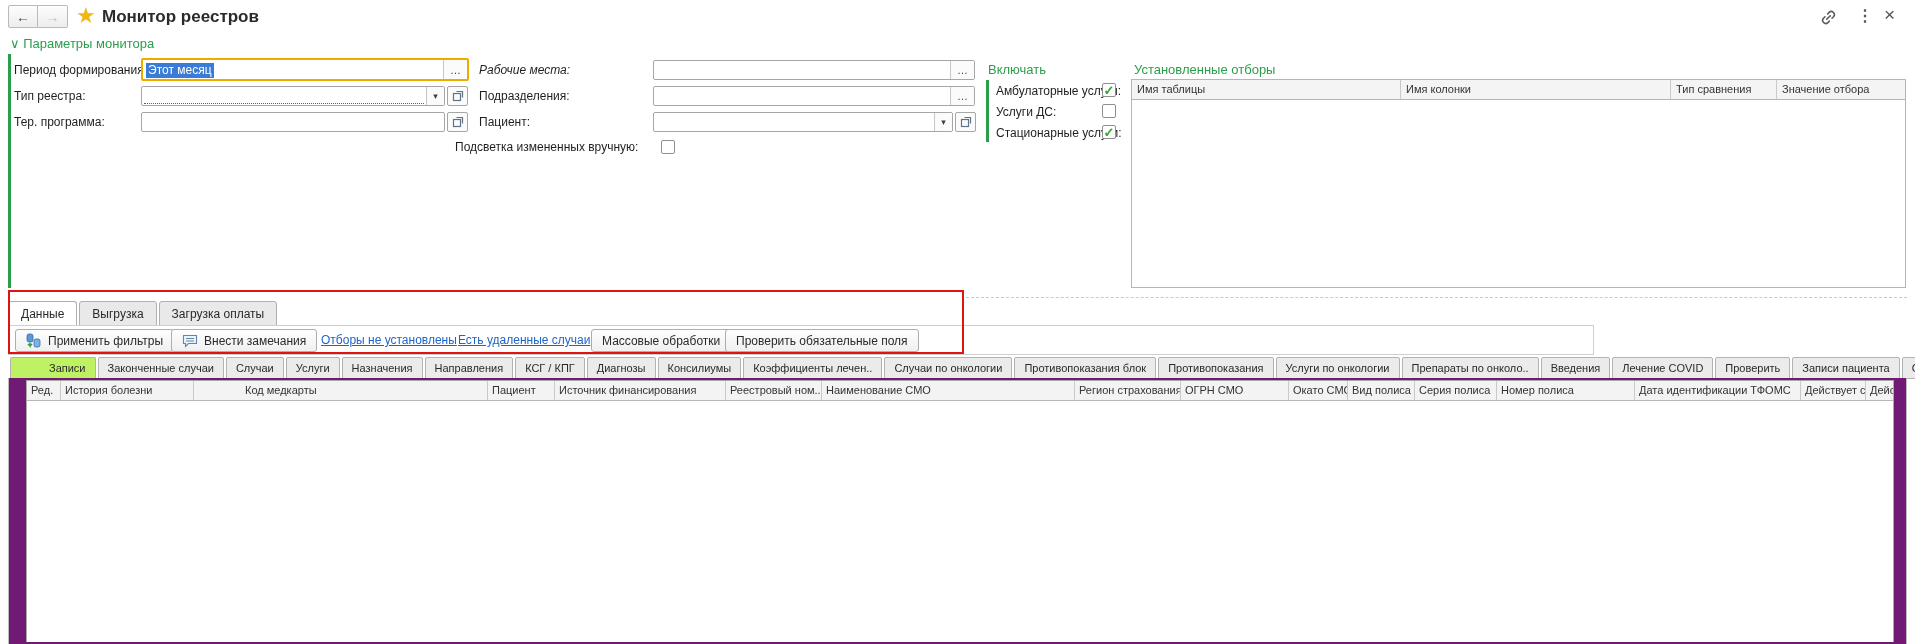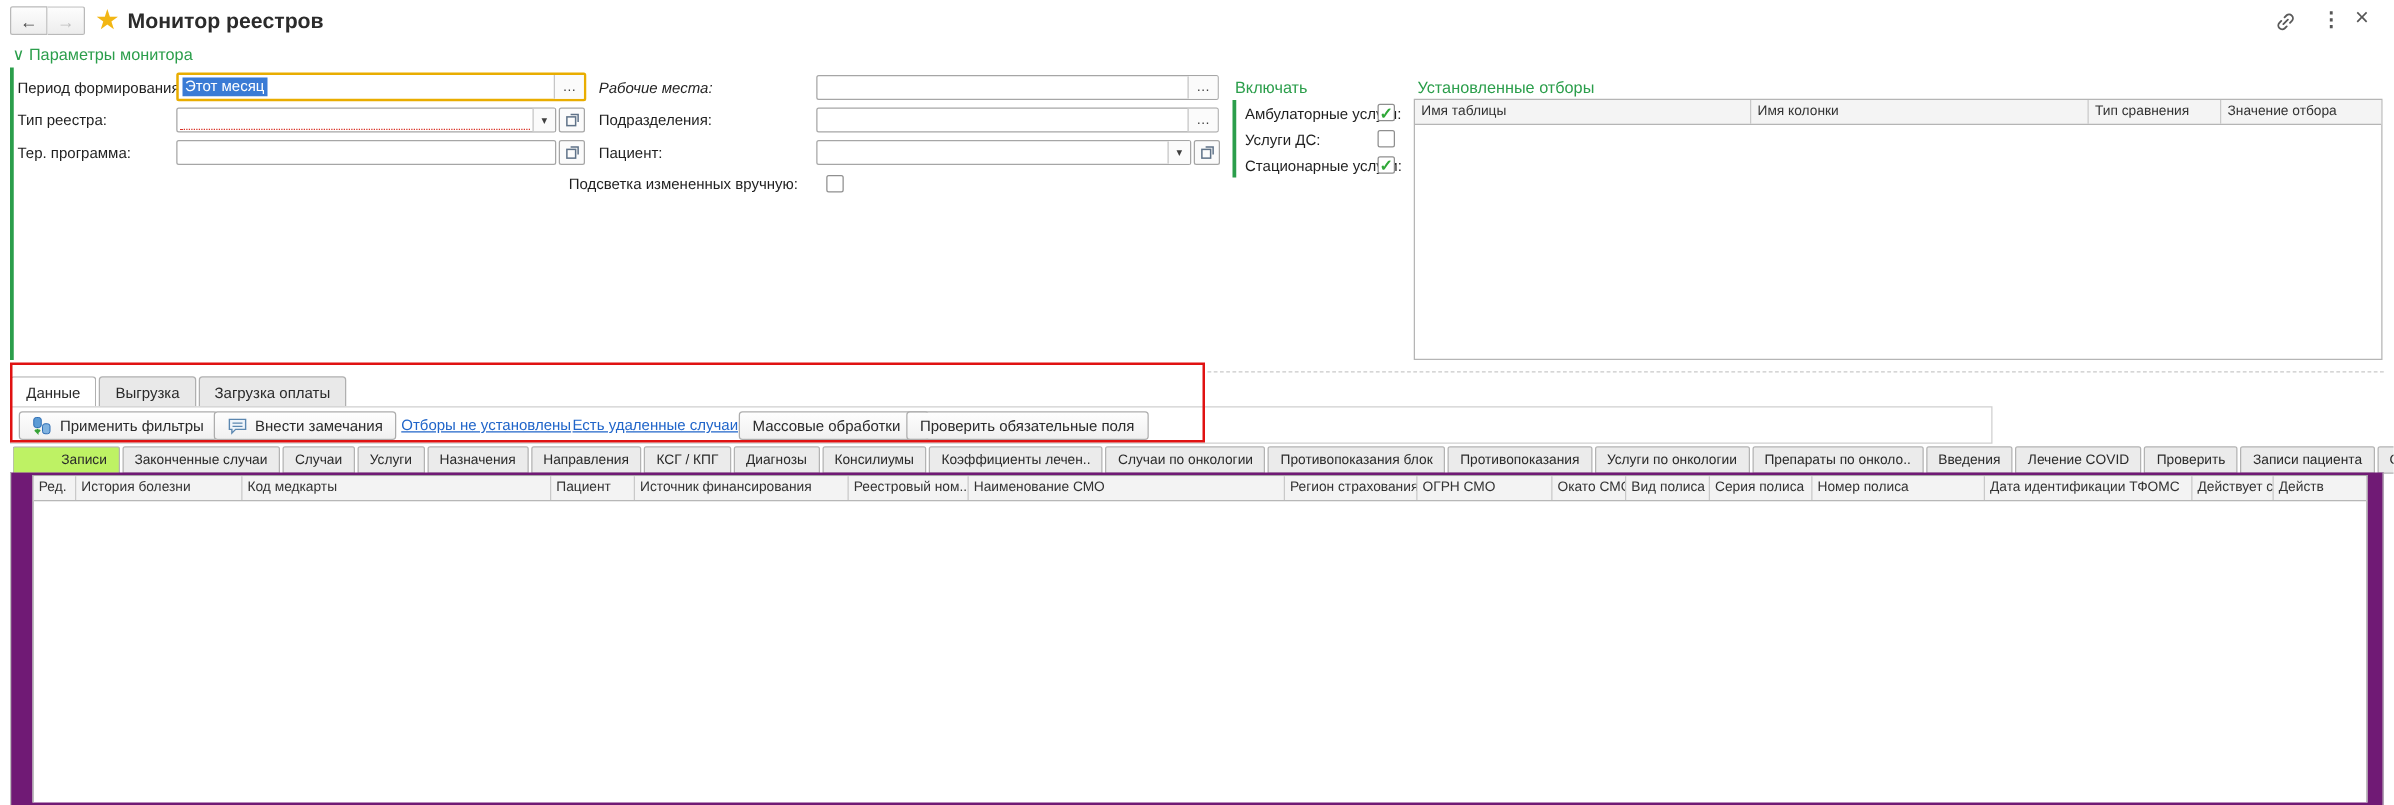--- a/index.html
+++ b/index.html
@@ -278,21 +278,21 @@
     <div class="dtab">Проверить</div>
     <div class="dtab">Записи пациента</div>
     <div class="dtab">Ошибки Реестров</div>
   </div>
 
   <div class="rpanel">
     <div class="rtable">
       <div class="rhead">
         <div class="c" style="width:34px;">Ред.</div>
         <div class="c" style="width:133px;">История болезни</div>
-        <div class="c" style="width:247px;">Код медкарты</div>
+        <div class="c" style="width:247px;margin-left:47px;">Код медкарты</div>
         <div class="c" style="width:67px;">Пациент</div>
         <div class="c" style="width:171px;">Источник финансирования</div>
         <div class="c" style="width:96px;">Реестровый ном..</div>
         <div class="c" style="width:253px;">Наименование СМО</div>
         <div class="c" style="width:106px;">Регион страхования</div>
         <div class="c" style="width:108px;">ОГРН СМО</div>
         <div class="c" style="width:59px;">Окато СМО</div>
         <div class="c" style="width:67px;">Вид полиса</div>
         <div class="c" style="width:82px;">Серия полиса</div>
         <div class="c" style="width:138px;">Номер полиса</div>

